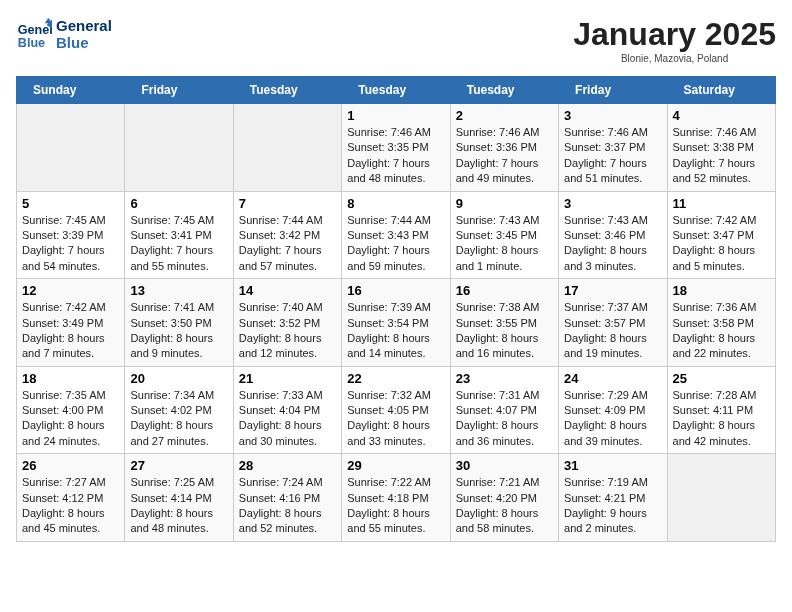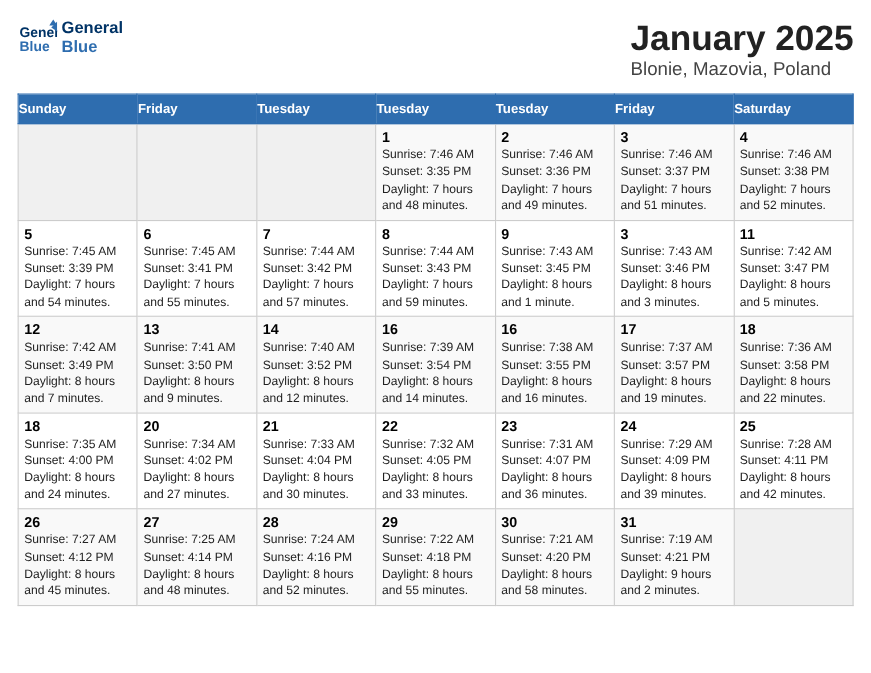--- a/index.html
+++ b/index.html
@@ -19,42 +19,42 @@
     .logo {
       display: flex;
       align-items: center;
       gap: 4px;
     }
     .logo-icon {
       width: 36px;
       height: 36px;
     }
     .title-block {
-      text-align: left;
+      text-align: center;
     }
     .title-block h1 {
       font-size: 32px;
       font-weight: bold;
       color: #222;
     }
     .title-block h2 {
-      font-size: 17px;
+      font-size: 10px;
       color: #444;
       font-weight: normal;
     }
     table {
       width: 100%;
       border-collapse: collapse;
       font-size: 11px;
     }
     thead tr th {
       background-color: #2e6daf;
       color: #fff;
       text-align: left;
-      padding: 6px 0;
+      padding: 6px 16px;
       font-size: 12px;
       font-weight: bold;
       border: 1px solid #2e6daf;
     }
     tbody tr td {
       border: 1px solid #ccc;
       vertical-align: top;
       padding: 4px 5px;
       width: 108px;
       min-height: 80px;

